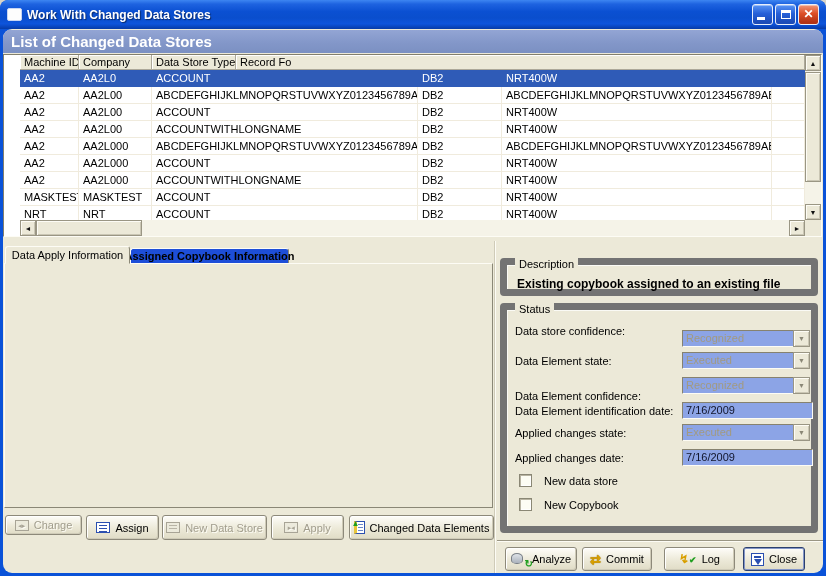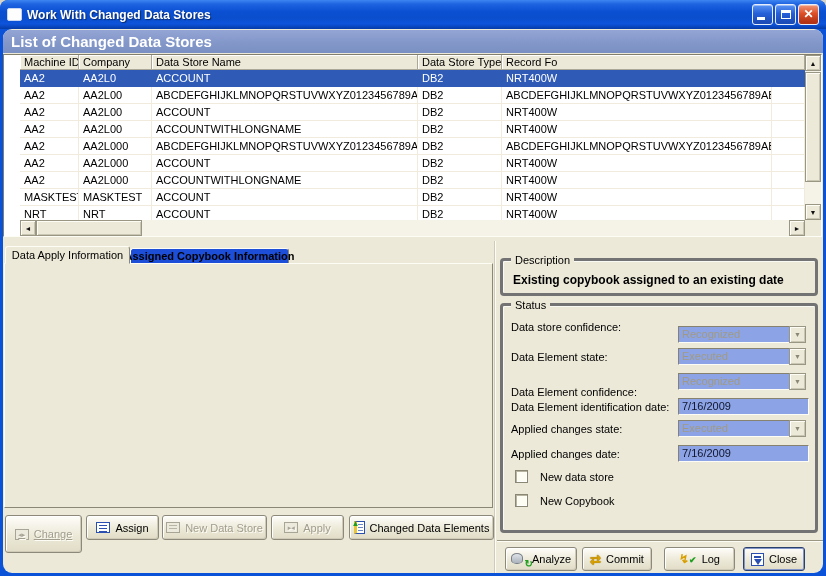--- a/index.html
+++ b/index.html
@@ -64,21 +64,21 @@
   .bluefield{position:absolute;height:17px;background:#8ca4e6;color:#a29a80;
     border:1px solid;border-color:#86826f #fdfcf5 #fdfcf5 #86826f;
     line-height:14px;padding:0 3px;white-space:nowrap;overflow:hidden;}
   .bluefield.dark{color:#11152b;}
   .combo{position:absolute;height:17px;display:flex;}
   .combo .cval{flex:1;background:#8ca4e6;color:#a29a80;border:1px solid;border-color:#86826f #fdfcf5 #fdfcf5 #86826f;border-right:none;line-height:14px;padding:0 3px;white-space:nowrap;overflow:hidden;}
   .combo .cbtn{width:17px;flex:none;background:#ece9d8;border:1px solid #9a9684;
     box-shadow:inset 1px 1px 0 #fdfcf5,inset -1px -1px 0 #cac6b4;
     display:flex;align-items:center;justify-content:center;font-size:7px;color:#8a8776;}
 
-  .groupbox{position:absolute;border:3px solid #737373;border-radius:4px;box-shadow:inset 1px 1px 0 rgba(255,255,255,.75);}
+  .groupbox{position:absolute;border:7px solid #737373;border-radius:4px;box-shadow:inset 1px 1px 0 rgba(255,255,255,.75);}
   .group-label{position:absolute;top:-7px;left:8px;background:#ece9d8;padding:0 4px;white-space:nowrap;line-height:13px;}
   .groupbox>*{position:absolute;}
 
   
   .xpbtn{position:absolute;display:flex;align-items:center;justify-content:center;gap:5px;
     background:linear-gradient(180deg,#fefdf9 0%,#ece9d8 55%,#e0dcc6 100%);
     border:1px solid #8d897a;border-radius:3px;box-shadow:inset 1px 1px 0 #fff,inset -1px -1px 0 #cfcbb8;
     white-space:nowrap;}
   .xpbtn.disabled{color:#a19d8d;text-shadow:1px 1px 0 #fdfcf5;}
   .xpbtn.default{border-color:#2c406e;box-shadow:inset 0 0 0 1px #8496c8,inset 1px 1px 0 #fff;}
@@ -131,21 +131,20 @@
   </div>
 
   <div class="client">
 
     <div class="subheader">List of Changed Data Stores</div>
 
     <div class="table-outer">
       <div class="thead">
           <div class="hcell c0">Machine ID</div>
           <div class="hcell c1">Company</div>
-          <div class="hcell c2">Data Store Name</div>
           <div class="hcell c3">Data Store Type</div>
           <div class="hcell c5">Record Fo</div>
         </div>
       <div class="tbody">
           <div class="trow sel">
             <div class="tcell c0">AA2</div>
             <div class="tcell c1">AA2L0</div>
             <div class="tcell c2">ACCOUNT</div>
             <div class="tcell c3">DB2</div>
             <div class="tcell c4">NRT400W</div>
@@ -295,21 +294,21 @@
       <div class="bluefield" style="left:102px;top:20px;width:335px;"></div>
       <div class="lbl" style="left:12px;top:48px;">Data store type:</div>
       <div class="combo" style="left:102px;top:45px;width:103px;">
         <div class="cval"></div>
         <div class="cbtn">▼</div>
       </div>
       <div class="lbl" style="left:247px;top:48px;">Data store version:</div>
       <div class="bluefield" style="left:347px;top:45px;width:90px;">0</div>
     </div>
 
-    <div class="xpbtn disabled" style="left:2px;top:486px;width:77px;height:38px;text-decoration:underline;">
+    <div class="xpbtn disabled" style="left:2px;top:486px;width:77px;height:20px;">
       <span class="ic ic-box gray">
           <span class="ic-arrows gray">◂▸</span>
         </span>
       <span>Change</span>
     </div>
     <div class="xpbtn" style="left:83px;top:486px;width:73px;height:25px;">
       <span class="ic ic-box">
           <span class="ic-lines"></span>
         </span>
       <span>Assign</span>
@@ -329,21 +328,21 @@
     <div class="xpbtn" style="left:346px;top:486px;width:145px;height:25px;">
       <span class="ic ic-page">
           <span class="pl"></span>
           <span class="ic-green-arrow">▲</span>
         </span>
       <span>Changed Data Elements</span>
     </div>
 
     <div class="groupbox" style="left:497px;top:229px;width:318px;height:38px;">
       <div class="group-label">Description</div>
-      <div class="lbl" style="left:10px;top:13px;font-weight:bold;font-size:12px;">Existing copybook assigned to an existing date</div>
+      <div class="lbl" style="left:10px;top:13px;font-weight:bold;font-size:12px;">Existing copybook assigned to an existing file</div>
     </div>
 
     <div class="groupbox" style="left:497px;top:274px;width:318px;height:230px;">
       <div class="group-label">Status</div>
 
       <div class="lbl" style="left:8px;top:15px;">Data store confidence:</div>
       <div class="combo" style="left:175px;top:20px;width:128px;">
         <div class="cval">Recognized</div>
         <div class="cbtn">▼</div>
       </div>

